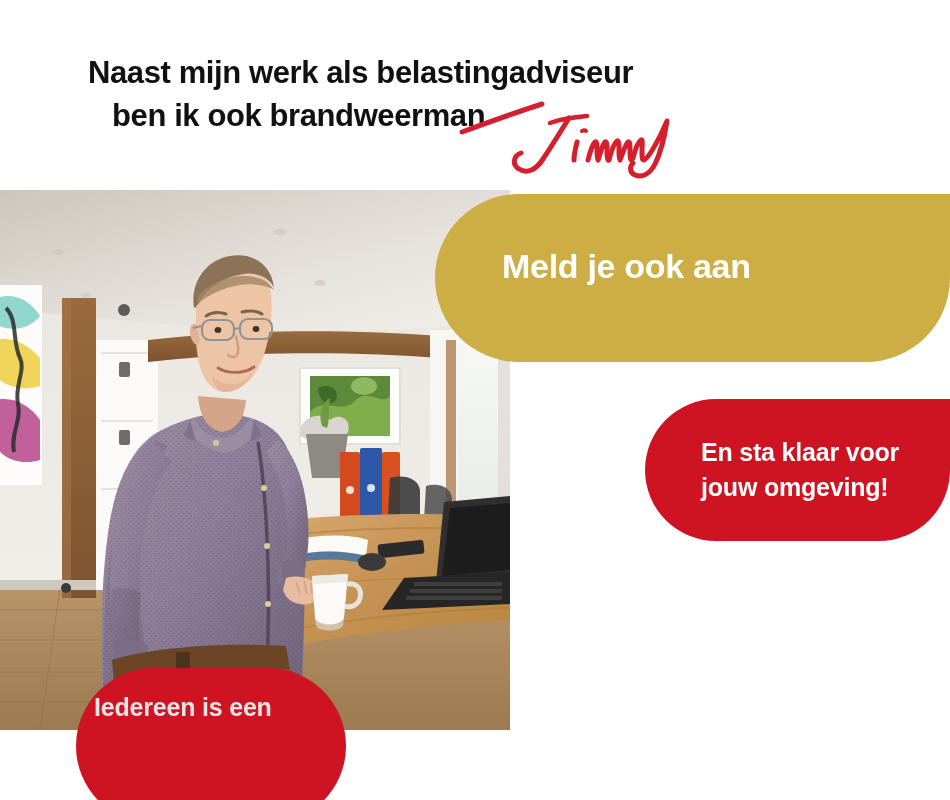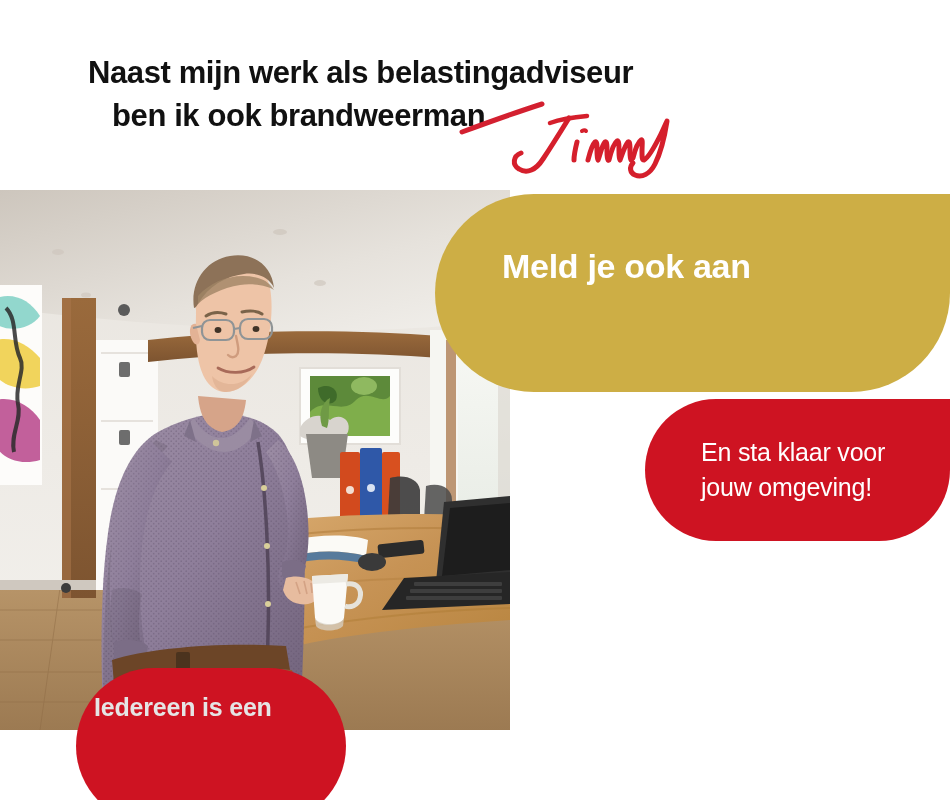--- a/index.html
+++ b/index.html
@@ -83,21 +83,21 @@
     background: #cfc7bd;
   }
   .photo svg { display: block; width: 510px; height: 540px; }
 
   
   .gold-pill {
     position: absolute;
     left: 435px;
     top: 194px;
     width: 515px;
-    height: 198px;
+    height: 168px;
     background: #cdae45;
     border-radius: 101px 0 101px 0;
     border-top-right-radius: 0;
     border-bottom-right-radius: 101px;
     border-top-left-radius: 101px;
     border-bottom-left-radius: 101px;
   }
   .gold-text {
     position: absolute;
     left: 67px;
@@ -129,21 +129,21 @@
     border-bottom-left-radius: 71px;
     border-top-right-radius: 0;
     border-bottom-right-radius: 71px;
   }
   .red-right-text {
     position: absolute;
     left: 56px;
     top: 36px;
     color: #ffffff;
     font-size: 25px;
-    font-weight: 400;
+    font-weight: 700;
     line-height: 1.38;
     letter-spacing: -0.2px;
     white-space: nowrap;
   }
 
   
   .red-pill-bottom {
     position: absolute;
     left: 76px;
     top: 668px;

